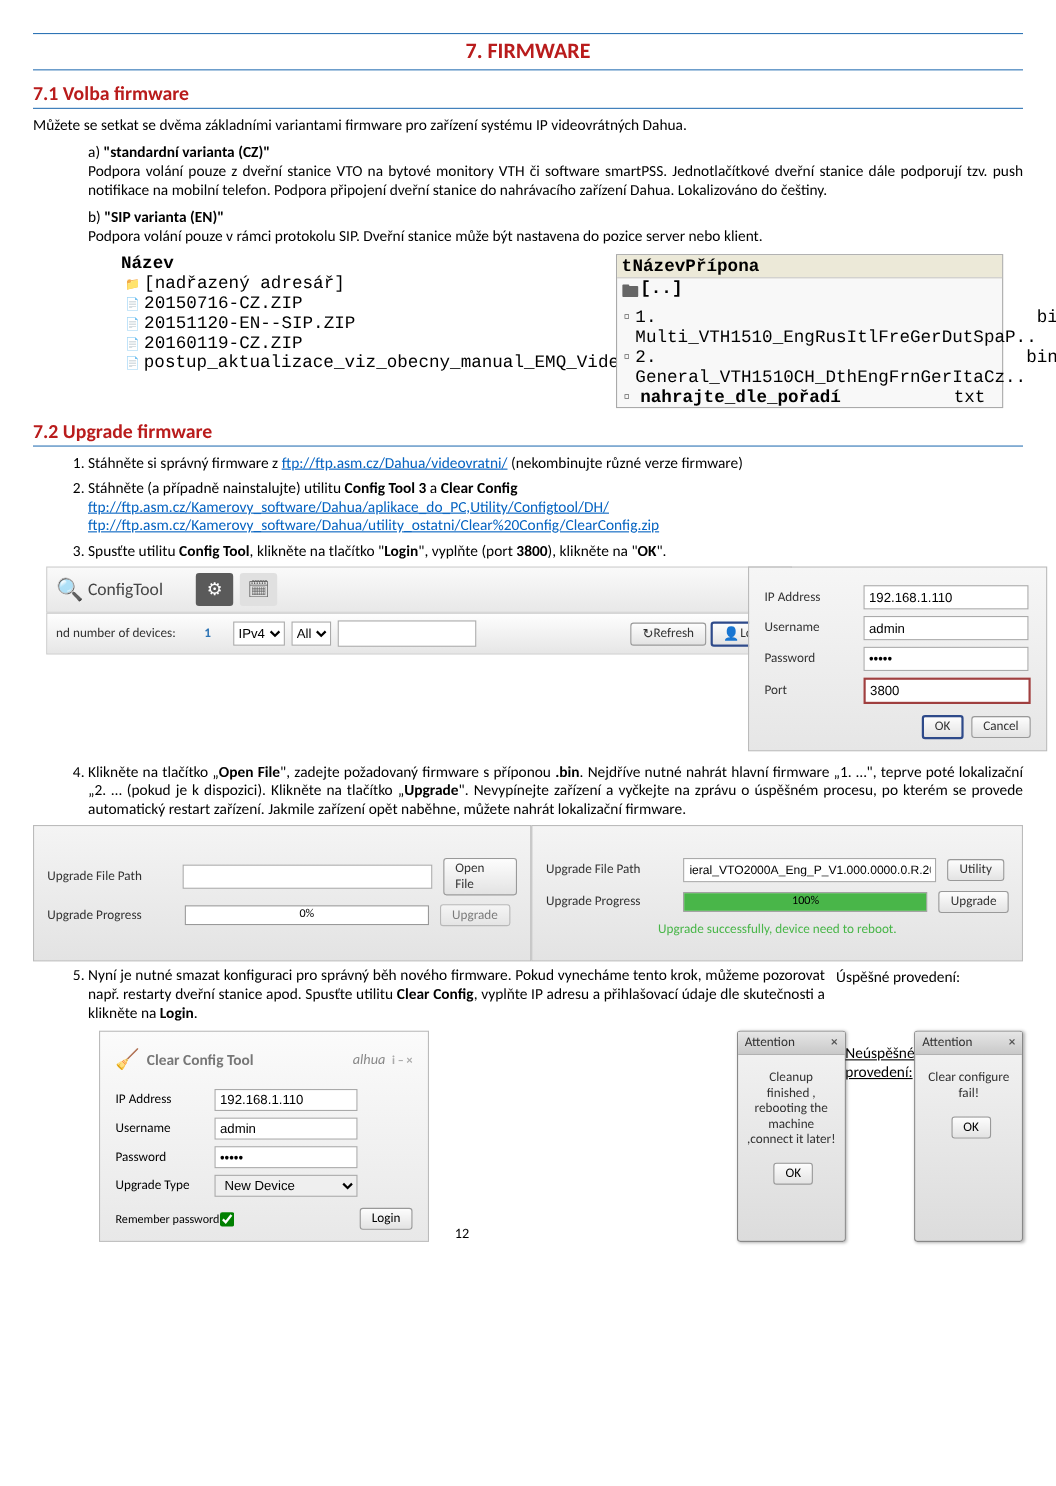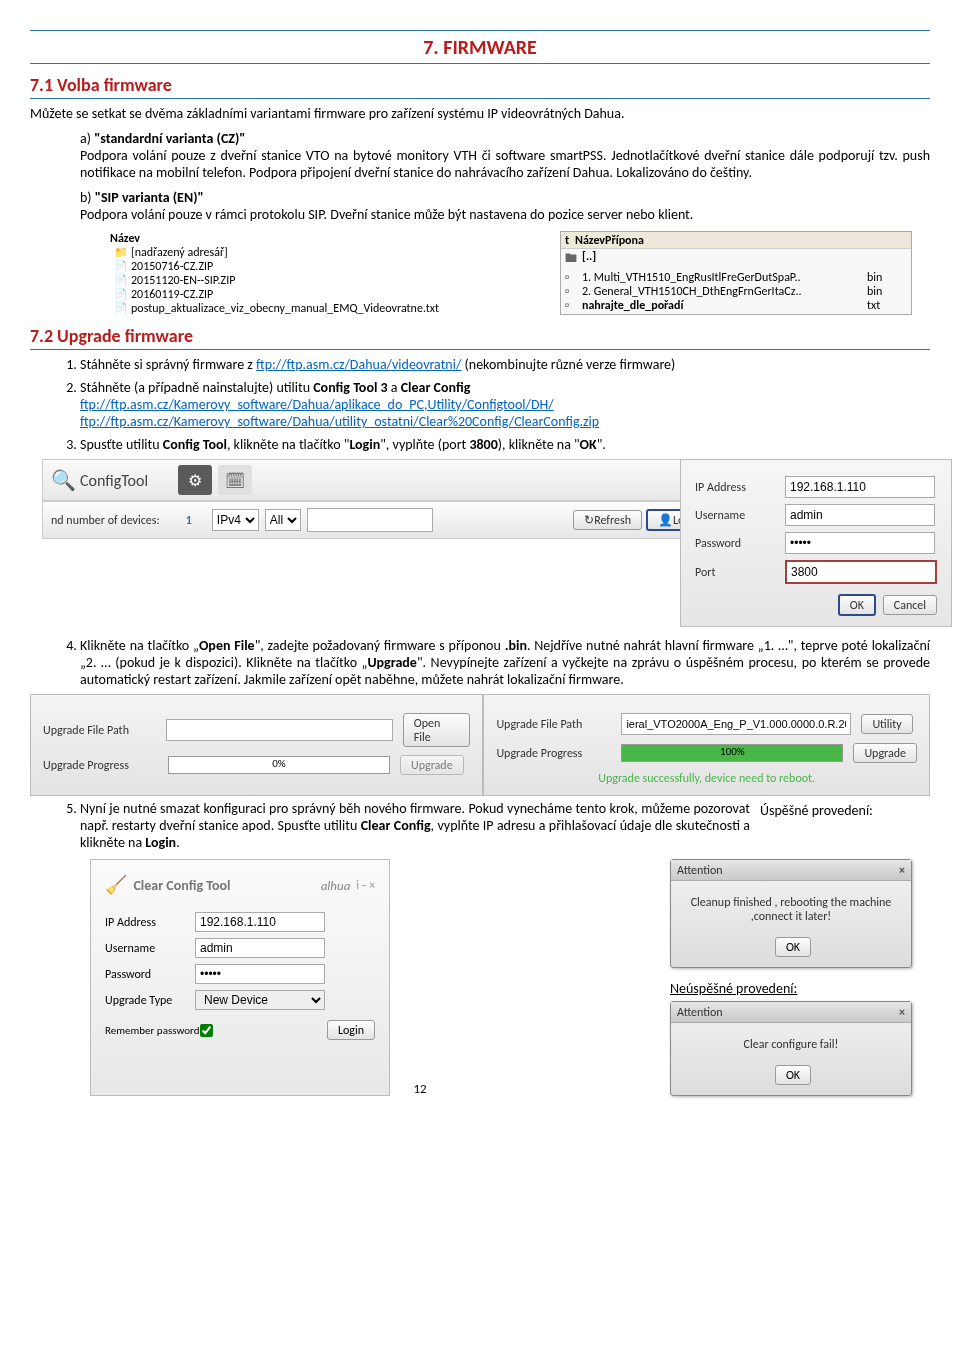--- a/index.html
+++ b/index.html
@@ -29,21 +29,21 @@
   .sub-title {
     font-size: 18px;
   }
   p { margin: 4px 0 8px 0; }
   .list-block { margin-left: 50px; }
   ol { margin: 4px 0; padding-left: 50px; }
   li { margin-bottom: 6px; }
   a { color: #0563c1; text-decoration: underline; }
   .bold { font-weight: bold; }
   .img-row { display: flex; margin: 4px 0 10px 0; }
-  .file-list-panel { font-size: 12px; }
+  .file-list-panel { font-size: 16px; font-family: Liberation Mono, monospace; }
   .file-left {
     width: 350px; margin-left: 80px;
   }
   .file-right {
     width: 350px; border: 1px solid #aaa;
     background: #f8f8f8; margin-left: 100px;
   }
   .file-header-row {
     display: flex; font-weight: bold;
     border-bottom: 1px solid #ccc; background: #ece9d8; padding: 1px 4px;
@@ -107,21 +107,21 @@
     padding: 0 4px; font-size: 12px;
   }
   .login-btns { text-align: right; margin-top: 10px; }
   .hilite-ok { border: 2px solid #2e4a8a !important; }
   .hilite-port { border: 2px solid #a04040 !important; }
 
   
   .upg-row { display: flex; }
   .upg-panel {
     background: linear-gradient(#f4f4f4,#e3e3e3);
-    border: 1px solid #bbb; padding: 10px 12px;
+    border: 1px solid #bbb; padding: 21px 12px;
     font-size: 12px; color: #333;
   }
   .upg-left { width: 480px; }
   .upg-right { width: 470px; }
   .upg-line { display: flex; align-items: center; margin: 8px 0; }
   .upg-line label { width: 125px; }
   .upg-line input[type=text] {
     width: 220px; height: 20px; border: 1px solid #aaa;
     padding: 0 4px; font-size: 11px;
   }
@@ -175,21 +175,21 @@
   }
   .attn-title {
     background: linear-gradient(#e6e6e6,#c9c9c9);
     padding: 3px 6px; display: flex; align-items: center;
     border-bottom: 1px solid #aaa; color: #333;
   }
   .attn-title .x { margin-left: auto; color: #555; font-weight: bold; }
   .attn-body { padding: 14px 8px; text-align: center; color: #333; }
   .attn-btns { text-align: center; padding: 0 0 10px; }
 
-  .right-col { display: flex; flex-direction: column; }
+  .right-col { display: flex; }
   .rc-label { font-size: 14px; margin: 2px 0 4px 0; }
 
   .step5-row { display: flex; align-items: flex-start; }
   .bottom-row { display: flex; margin-top: 8px; }
 
   .page-num { text-align: center; font-size: 13px; margin-top: 0; }
 
   .justify { text-align: justify; }
 </style>
 </head>

